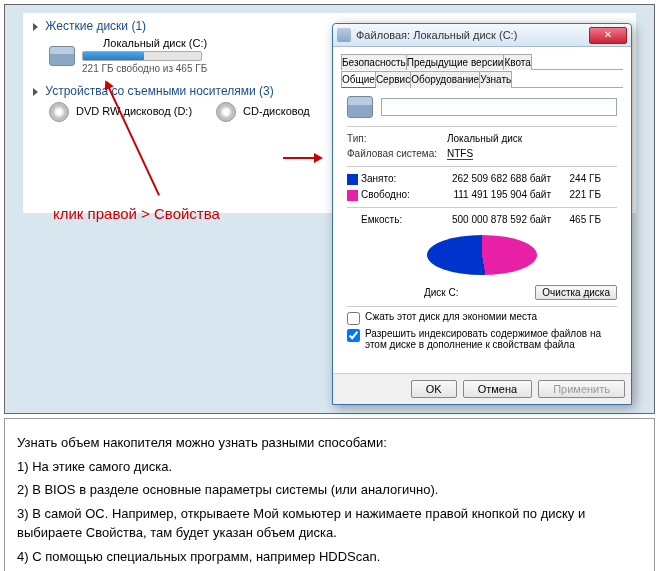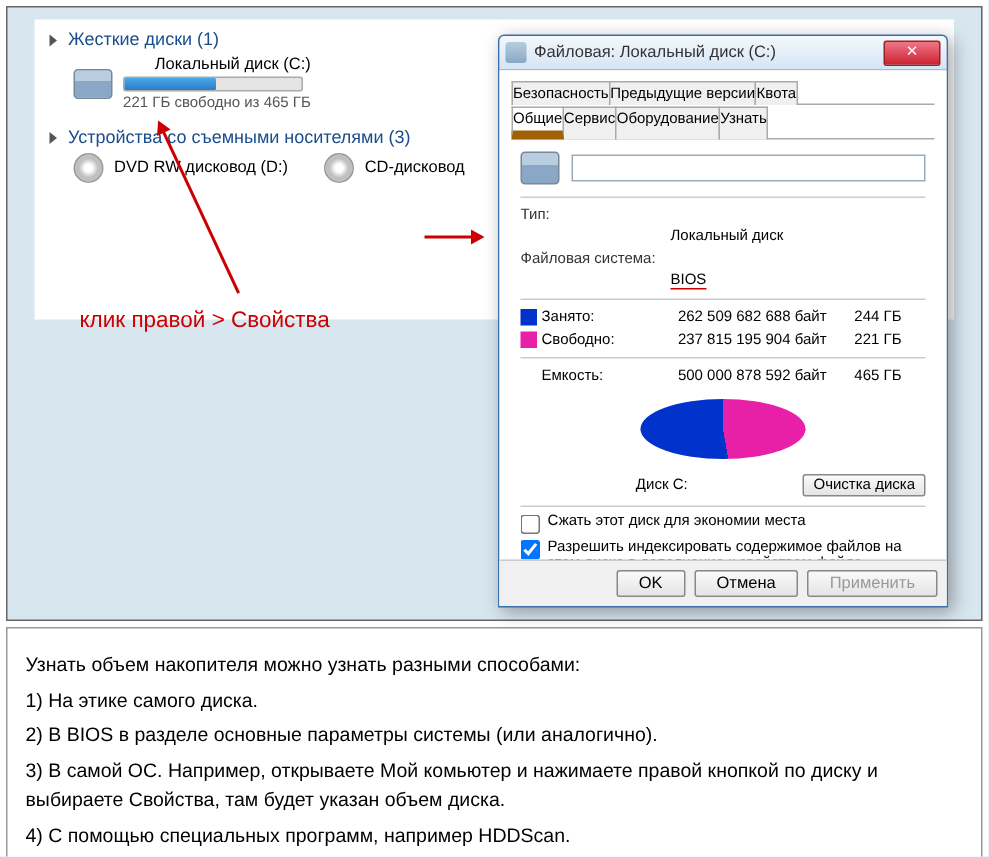--- a/index.html
+++ b/index.html
@@ -21,28 +21,28 @@
 .red-arrow-diag { position: absolute; width: 2px; background: #c00; transform-origin: top left; }
 .red-arrow-diag::after { content: ''; position: absolute; bottom: -2px; left: -4px; border-left: 5px solid transparent; border-right: 5px solid transparent; border-top: 9px solid #c00; }
 .dialog { position: absolute; right: 22px; top: 18px; width: 300px; height: 382px; background: #f0f0f0; border: 1px solid #3a70b0; border-radius: 4px 4px 0 0; box-shadow: 3px 3px 12px rgba(0,0,0,0.35); }
 .dialog-titlebar { height: 23px; background: linear-gradient(#f4f8fc, #d5e5f5); border-bottom: 1px solid #abc; display: flex; align-items: center; padding: 0 4px; border-radius: 4px 4px 0 0; }
 .titlebar-icon { width: 14px; height: 14px; background: linear-gradient(#b8cde0, #8aa8c6); border-radius: 2px; margin-right: 5px; }
 .titlebar-text { flex: 1; font-size: 11px; color: #333; }
 .close-btn { width: 38px; height: 17px; background: linear-gradient(#e78, #c23); border: 1px solid #922; border-radius: 2px; color: #fff; text-align: center; font-size: 10px; line-height: 14px; cursor: pointer; }
 .dialog-body { padding: 6px 8px 8px; background: #fff; height: calc(100% - 23px); }
 .tabs { display: flex; flex-wrap: wrap; border-bottom: 1px solid #aaa; font-size: 10px; }
 .tab { padding: 2px 0; border: 1px solid #aaa; border-bottom: none; background: #f0f0f0; margin-right: -1px; cursor: pointer; position: relative; top: 1px; }
-.tab.active { background: #fff; border-bottom: 6px solid #a16207; z-index: 2; }
+.tab.active { background: #fff; border-bottom: 1px solid #a16207; z-index: 2; }
 .tab-content { padding: 8px 6px; font-size: 10px; }
 .icon-row { display: flex; align-items: center; gap: 8px; margin-bottom: 8px; }
 .big-drive-icon { width: 26px; height: 22px; background: linear-gradient(#b8cde0 40%, #8aa8c6 40%); border-radius: 3px; border: 1px solid #789; }
 .name-input { flex: 1; height: 18px; border: 1px solid #9ab; padding: 0 3px; font-size: 11px; }
 .prop-row { display: flex; padding: 2px 0; }
 .prop-label { width: 100px; color: #333; }
-.prop-value { flex: 1; margin-top: 14px; }
+.prop-value { flex: 1; }
 .fs-underline { border-bottom: 1px solid #c00; display: inline-block; }
 .divider { border-top: 1px solid #ccc; margin: 4px 0; }
 .legend-sq { display: inline-block; width: 11px; height: 11px; margin-right: 6px; vertical-align: middle; }
 .sq-used { background: #0033cc; }
 .sq-free { background: #e820a8; }
 .pie-chart { width: 110px; height: 48px; margin: 8px auto 2px; position: relative; }
 .pie-ellipse { width: 110px; height: 40px; border-radius: 50%; background: conic-gradient(#e820a8 0 170deg, #0033cc 170deg 360deg); position: absolute; top: 0; }
 .pie-side { width: 110px; height: 10px; background: linear-gradient(90deg, #b01680 0 47%, #001f90 47% 100%); position: absolute; top: 20px; border-radius: 0 0 55px 55px / 0 0 10px 10px; }
 .disk-label-row { display: flex; align-items: center; justify-content: space-between; margin: 2px 0 6px; }
 .disk-label { text-align: center; flex: 1; }
@@ -124,33 +124,33 @@
           <div class="big-drive-icon"></div>
           <input class="name-input" type="text" style="">
         </div>
         <div class="divider"></div>
         <div class="prop-row">
           <div class="prop-label">Тип:</div>
           <div class="prop-value">Локальный диск</div>
         </div>
         <div class="prop-row">
           <div class="prop-label">Файловая система:</div>
-          <div class="prop-value"><span class="fs-underline">BIOS</span></div>
+          <div class="prop-value"><span class="fs-underline">NTFS</span></div>
         </div>
         <div class="divider"></div>
         <div class="prop-row">
           <div style="width:14px;"><span class="legend-sq sq-used"></span></div>
           <div style="width:60px;">Занято:</div>
           <div style="width:130px; text-align:right;">262 509 682 688 байт</div>
           <div style="width:50px; text-align:right;">244 ГБ</div>
         </div>
         <div class="prop-row">
           <div style="width:14px;"><span class="legend-sq sq-free"></span></div>
           <div style="width:60px;">Свободно:</div>
-          <div style="width:130px; text-align:right;">237 815 195 904 байт</div>
+          <div style="width:130px; text-align:right;">111 491 195 904 байт</div>
           <div style="width:50px; text-align:right;">221 ГБ</div>
         </div>
         <div class="divider"></div>
         <div class="prop-row">
           <div style="width:14px;"></div>
           <div style="width:60px;">Емкость:</div>
           <div style="width:130px; text-align:right;">500 000 878 592 байт</div>
           <div style="width:50px; text-align:right;">465 ГБ</div>
         </div>
 

